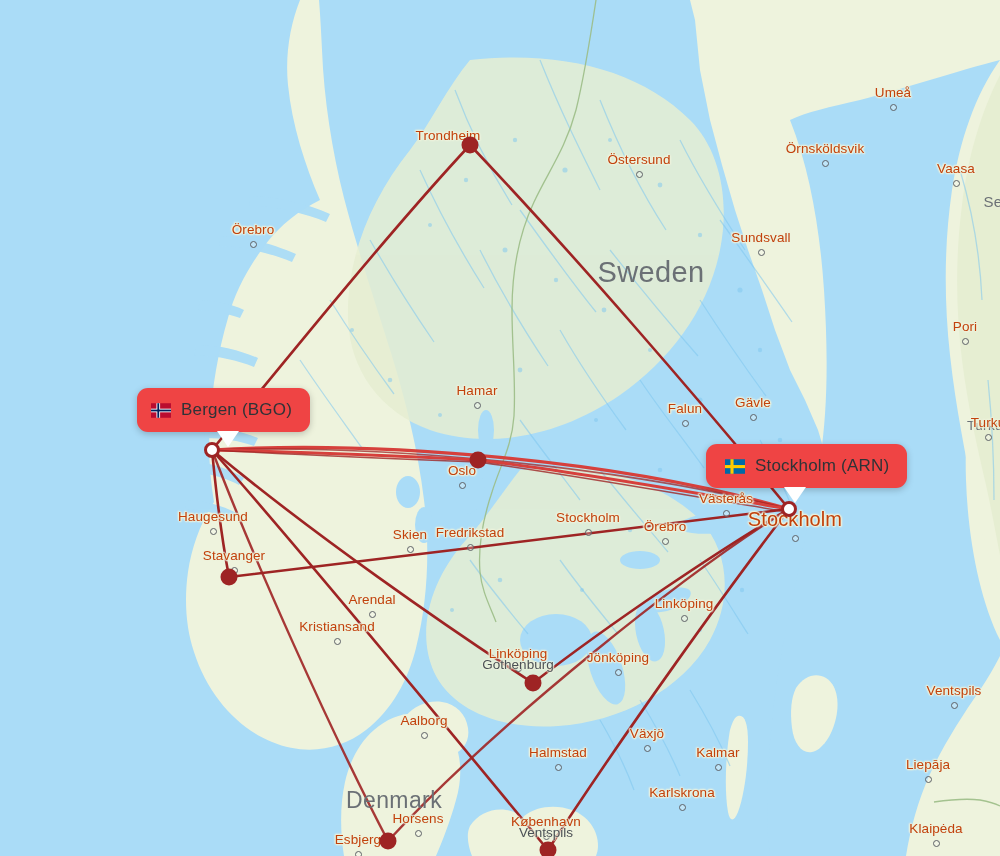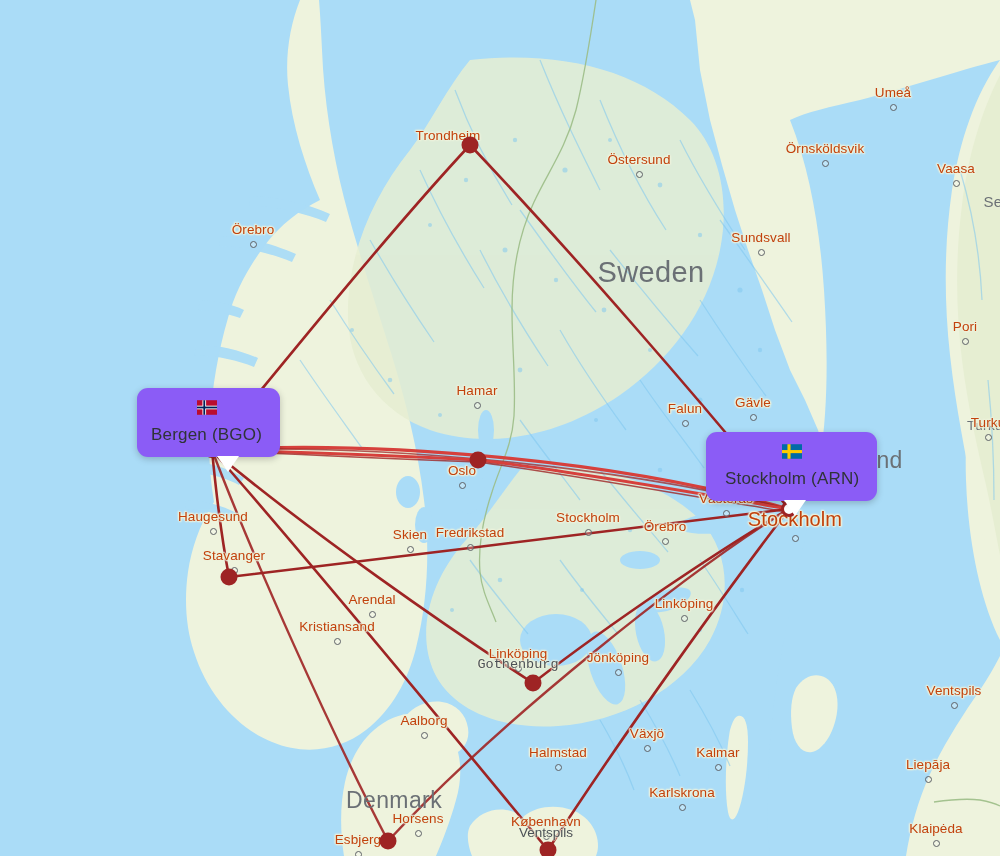--- a/index.html
+++ b/index.html
@@ -65,26 +65,25 @@
   
   .country{
     position:absolute;transform:translate(-50%,-50%);
     font-size:23px;color:#6b7075;white-space:nowrap;
     letter-spacing:.4px;pointer-events:none;
   }
 
   
   .callout{
     position:absolute;
-    background:#8b5cf6;border-radius:11px;
+    background:#ef4444;border-radius:11px;
     box-shadow:0 2px 7px rgba(0,0,0,.22);
     padding:12px 18px 12px 14px;
     display:flex;align-items:center;gap:10px;
     white-space:nowrap;
-    flex-direction:column;
   }
   .callout .ctext{font-size:17px;color:#2f3337;letter-spacing:.2px;}
   .callout .tail{
     position:absolute;width:0;height:0;
     border-left:11px solid transparent;
     border-right:11px solid transparent;
     border-top:16px solid #fff;
     bottom:-15px;
   }
   .flag{width:20px;height:15px;display:block;flex:0 0 auto;}
@@ -402,21 +401,21 @@
         <span class="ring"></span>
         <span class="cname">Kristiansand</span>
       </div>
       <div class="city" style="left: 684px; top: 618px;">
         <span class="ring"></span>
         <span class="cname">Linköping</span>
       </div>
       <div class="city two" style="left: 518px; top: 668px;">
         <span class="ring"></span>
         <span class="cname">Linköping</span>
-        <span class="cname2" style="bottom: -4px; font-family: Liberation Mono, monospace;">Gothenburg</span>
+        <span class="cname2" style="bottom: -4px;">Gothenburg</span>
       </div>
       <div class="city" style="left: 618px; top: 672px;">
         <span class="ring"></span>
         <span class="cname">Jönköping</span>
       </div>
       <div class="city" style="left: 954px; top: 705px;">
         <span class="ring"></span>
         <span class="cname">Ventspils</span>
       </div>
       <div class="city" style="left: 424px; top: 735px;">
@@ -478,21 +477,21 @@
         <svg class="flag" viewBox="0 0 22 16">
           <rect width="22" height="16" fill="#ba0c2f"></rect>
           <rect x="6" y="0" width="4" height="16" fill="#fff"></rect>
           <rect x="0" y="6" width="22" height="4" fill="#fff"></rect>
           <rect x="7" y="0" width="2" height="16" fill="#00205b"></rect>
           <rect x="0" y="7" width="22" height="2" fill="#00205b"></rect>
         </svg>
         <span class="ctext">Bergen (BGO)</span>
         <span class="tail" style="left: 80px;"></span>
       </div>
-      <div class="callout" style="left: 706px; top: 432px; padding-left: 19px;">
+      <div class="callout" style="left: 706px; top: 444px; padding-left: 19px;">
         <svg class="flag" viewBox="0 0 22 16">
           <rect width="22" height="16" fill="#006aa7"></rect>
           <rect x="6" y="0" width="3.4" height="16" fill="#fecc00"></rect>
           <rect x="0" y="6.4" width="22" height="3.4" fill="#fecc00"></rect>
         </svg>
         <span class="ctext">Stockholm (ARN)</span>
         <span class="tail" style="left: 78px;"></span>
       </div>
     </div>
 

